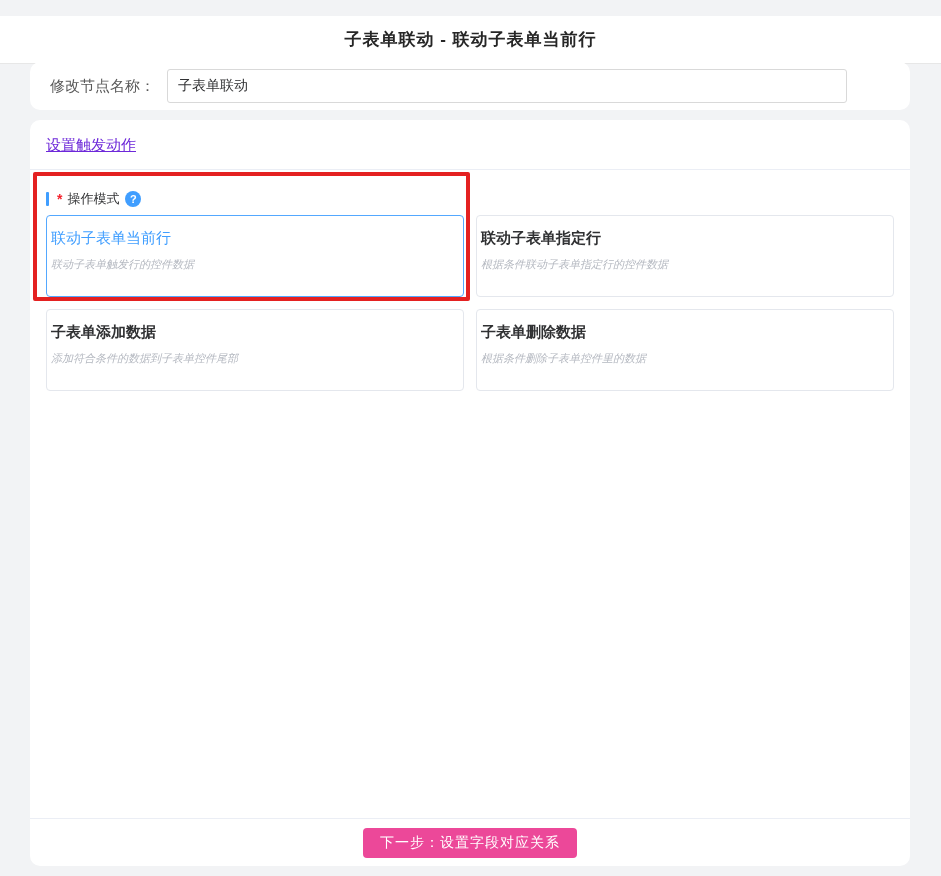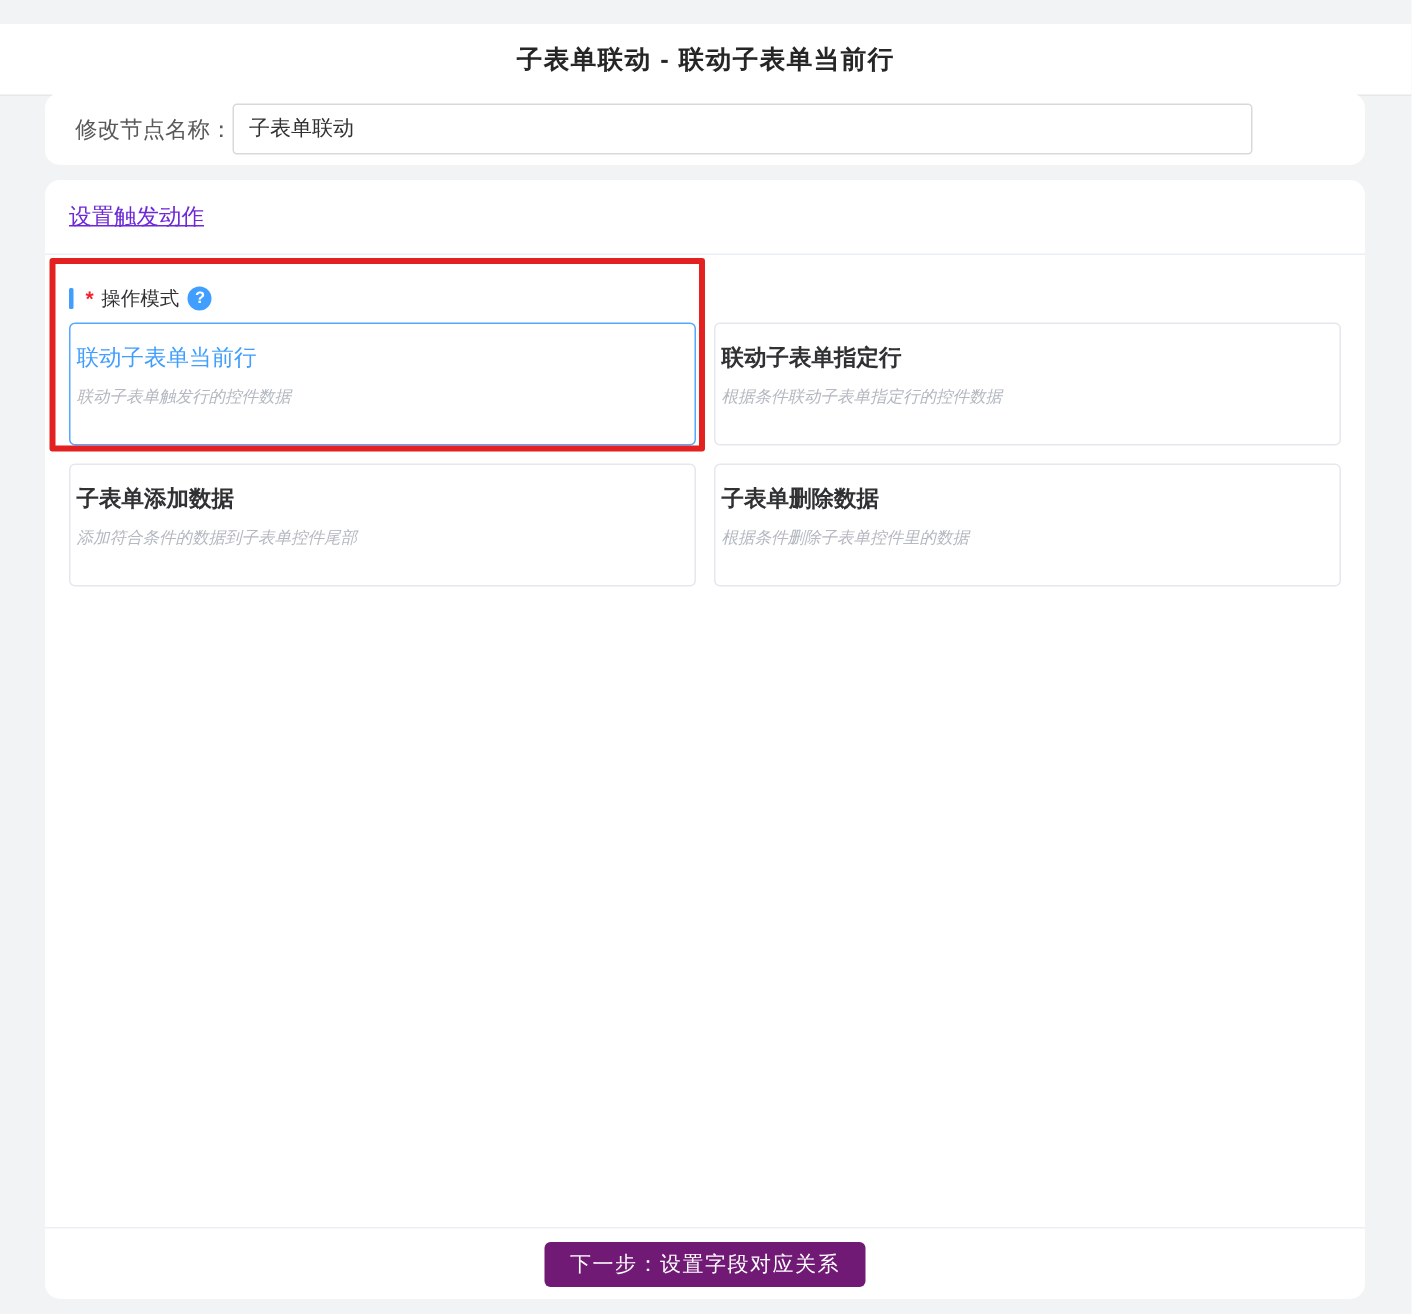--- a/index.html
+++ b/index.html
@@ -18,21 +18,21 @@
     display: flex; align-items: center; justify-content: center;
   }
   .top-bar h1 { font-size: 17px; font-weight: 700; color: #262626; letter-spacing: 1px; }
 
   
   .panel { background: #ffffff; border-radius: 10px; position: absolute; }
   .panel-name {
     left: 30px; top: 62px; width: 880px; height: 48px;
     display: flex; align-items: center; padding: 0 20px;
   }
-  .panel-name label { font-size: 15px; color: #595959; white-space: nowrap; }
+  .panel-name label { font-size: 15px; color: #595959; white-space: nowrap; margin-right: 12px; }
   .panel-name input {
     width: 680px; height: 30px; border: 1px solid #d9d9d9; border-radius: 3px;
     padding: 16px 10px; font-size: 14px; color: #303133; outline: none;
     font-family: "Liberation Sans", "DejaVu Sans", sans-serif;
   }
 
   
   .panel-trigger { left: 30px; top: 120px; width: 880px; height: 746px; }
   .section-header {
     height: 50px; line-height: 50px; padding: 0 16px;
@@ -63,21 +63,21 @@
   .option-card.selected { border-color: #53a8ff; }
   .option-card.selected .card-title { color: #409eff; font-weight: 400; }
 
   
   .panel-footer {
     position: absolute; left: 0; right: 0; bottom: 0; height: 48px;
     border-top: 1px solid #ebeef5;
     display: flex; align-items: center; justify-content: center;
   }
   .next-btn {
-    height: 30px; padding: 0 17px; background: #701a75; color: #ffffff;
+    height: 30px; padding: 0 17px; background: #ec4899; color: #ffffff;
     border: none; border-radius: 4px; font-size: 14px; cursor: pointer;
     font-family: "Liberation Sans", "DejaVu Sans", sans-serif; letter-spacing: 1px;
   }
 
   
   .annotation-box {
     position: absolute; left: 33px; top: 172px; width: 437px; height: 129px;
     border: 4px solid #e42121; border-radius: 2px;
     pointer-events: none; z-index: 10;
   }

